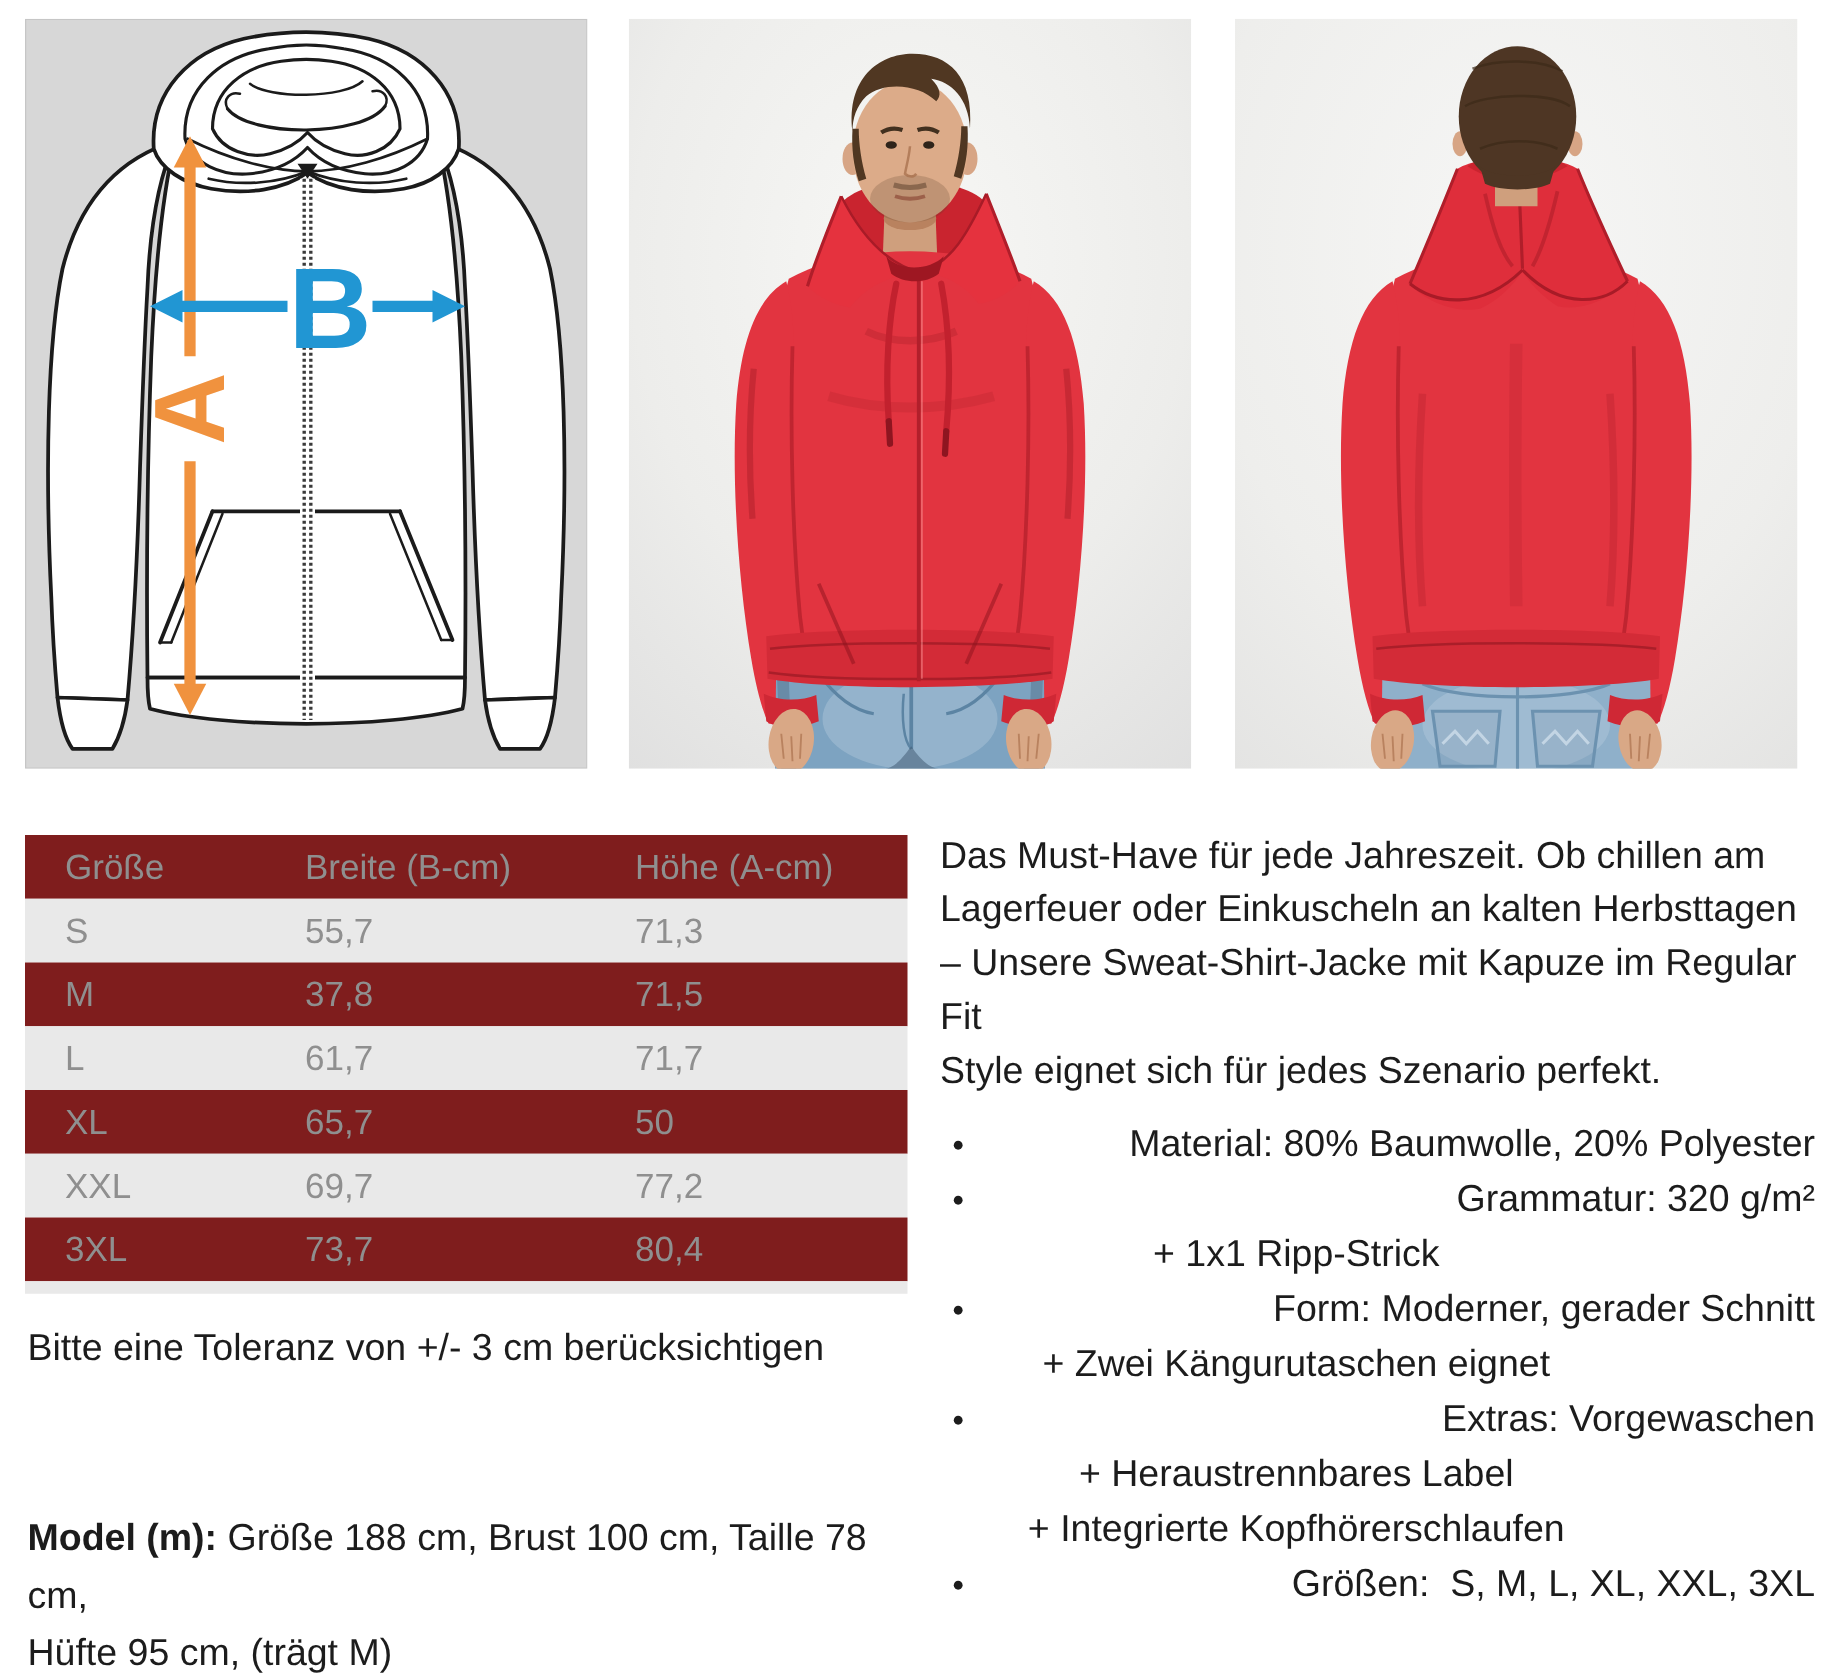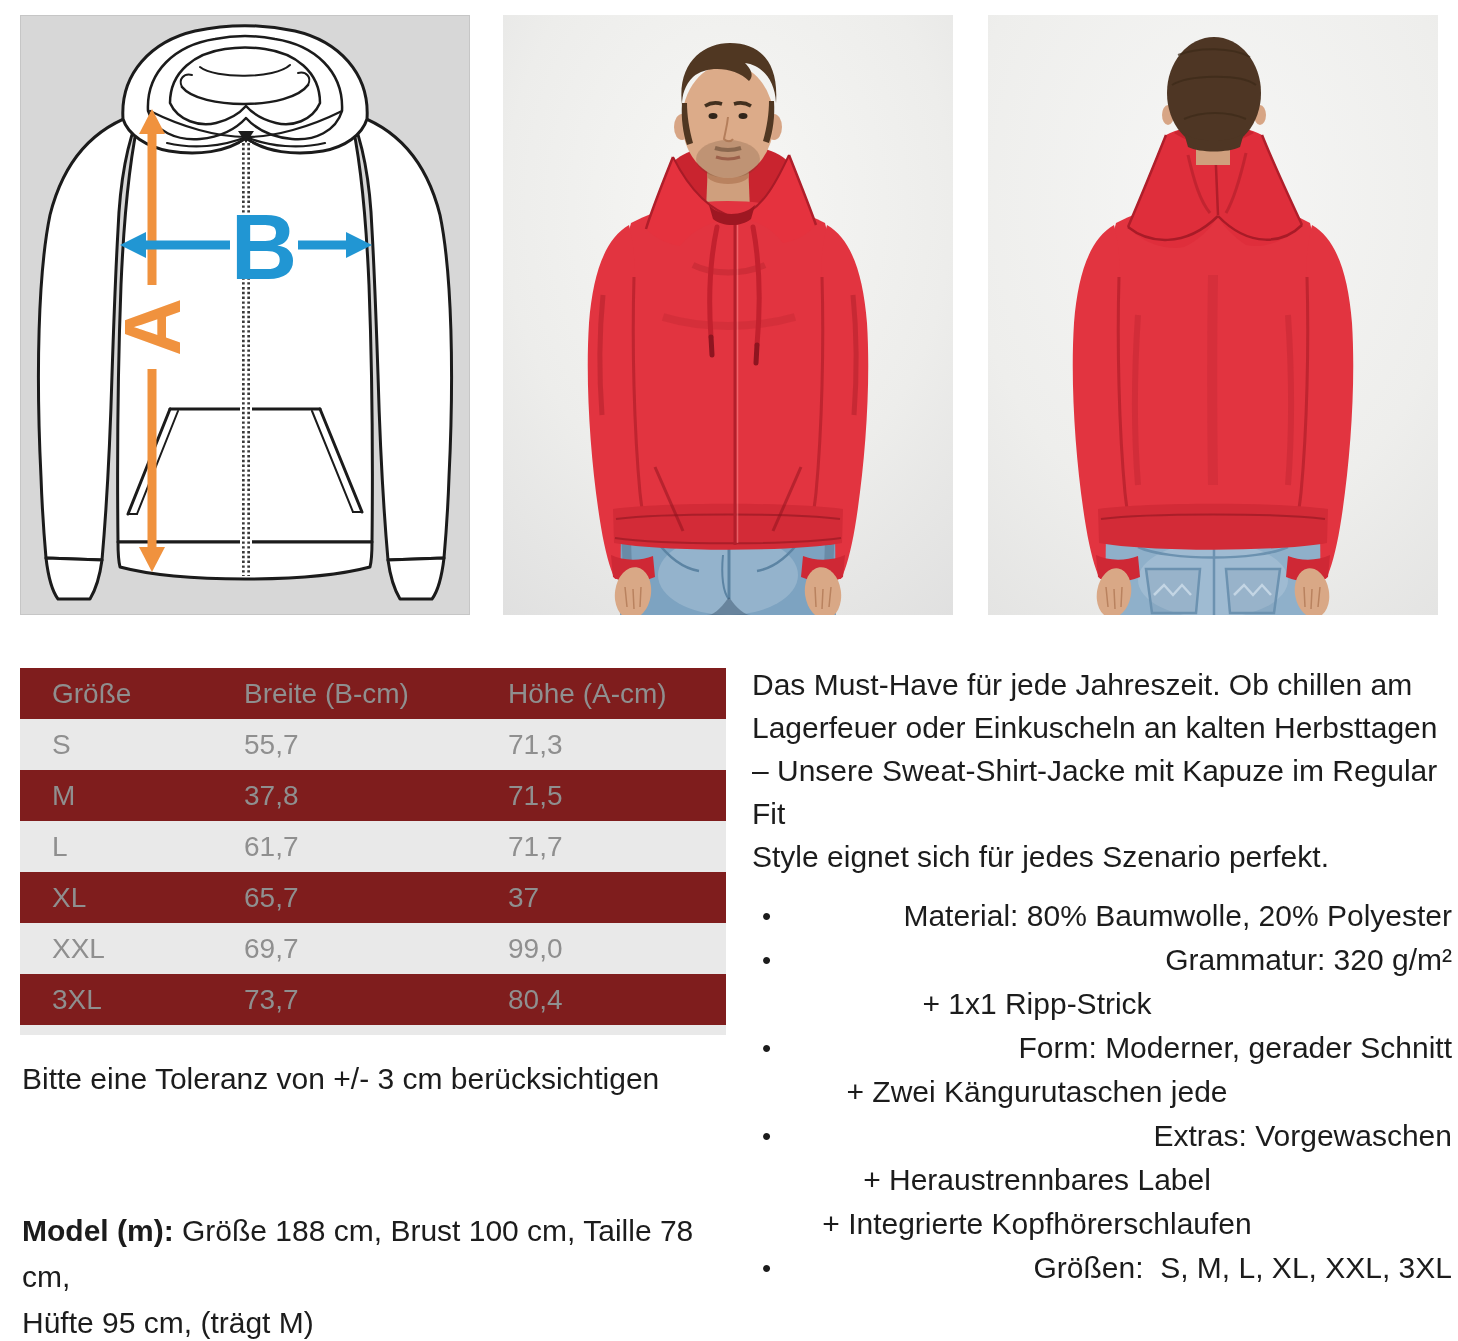--- a/index.html
+++ b/index.html
@@ -278,26 +278,26 @@
       <div class="c3">71,5</div>
     </div>
     <div class="t-row">
       <div class="c1">L</div>
       <div class="c2">61,7</div>
       <div class="c3">71,7</div>
     </div>
     <div class="t-row">
       <div class="c1">XL</div>
       <div class="c2">65,7</div>
-      <div class="c3">37</div>
+      <div class="c3">50</div>
     </div>
     <div class="t-row">
       <div class="c1">XXL</div>
       <div class="c2">69,7</div>
-      <div class="c3">99,0</div>
+      <div class="c3">77,2</div>
     </div>
     <div class="t-row">
       <div class="c1">3XL</div>
       <div class="c2">73,7</div>
       <div class="c3">80,4</div>
     </div>
     <div class="t-row foot"></div>
   </div>
 
   <div class="tolerance">Bitte eine Toleranz von +/- 3 cm berücksichtigen</div>
@@ -315,21 +315,21 @@
         <div class="b-line">Material: 80% Baumwolle, 20% Polyester</div>
       </div>
       <div class="b-item">
         <div class="b-line">Grammatur: 320 g/m²</div>
       </div>
       <div class="b-item">
         <div class="sub">+ 1x1 Ripp-Strick</div>
       </div>
       <div class="b-item">
         <div class="b-line">Form: Moderner, gerader Schnitt</div>
-        <div class="sub">+ Zwei Kängurutaschen jede</div>
+        <div class="sub">+ Zwei Kängurutaschen eignet</div>
       </div>
       <div class="b-item">
         <div class="b-line">Extras: Vorgewaschen</div>
         <div class="sub">+ Heraustrennbares Label</div>
         <div class="sub">+ Integrierte Kopfhörerschlaufen</div>
       </div>
       <div class="b-item">
         <div class="b-line">Größen:  S, M, L, XL, XXL, 3XL</div>
       </div>
     </div>

